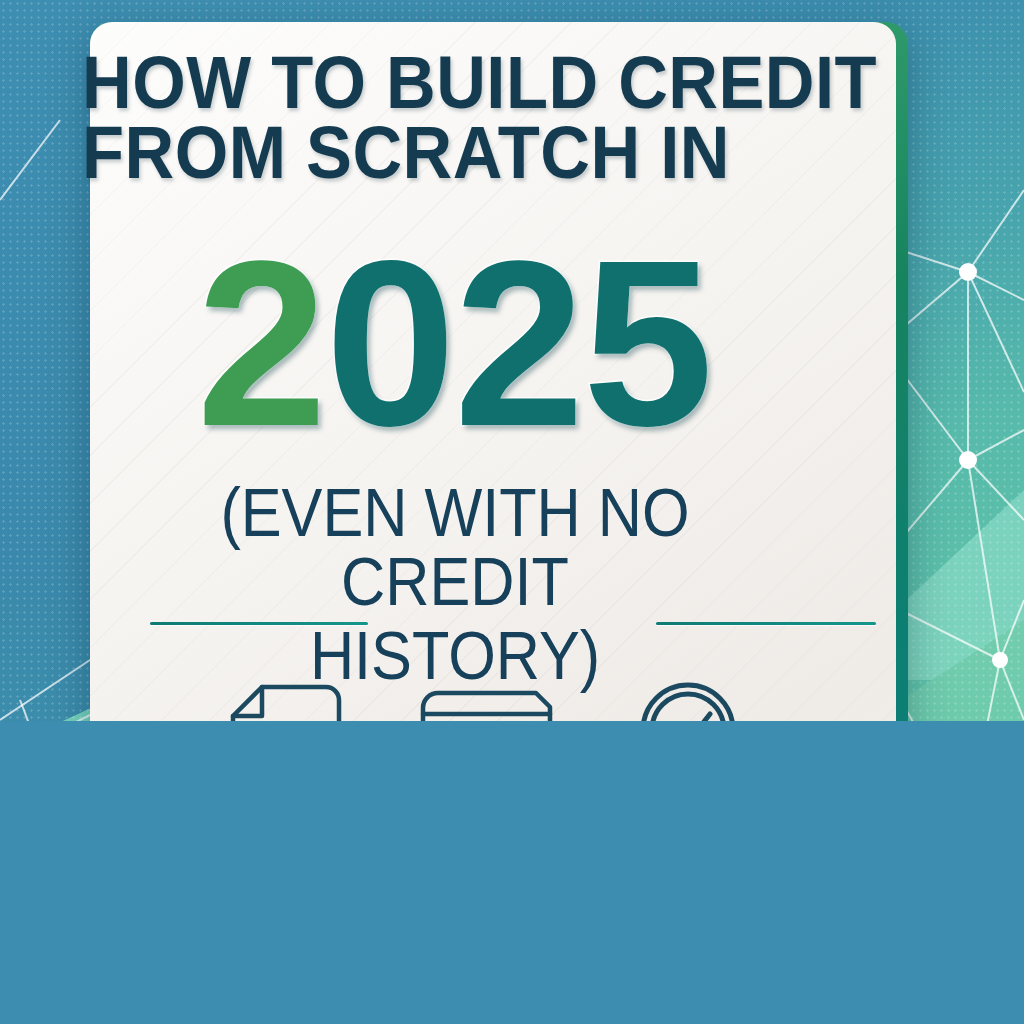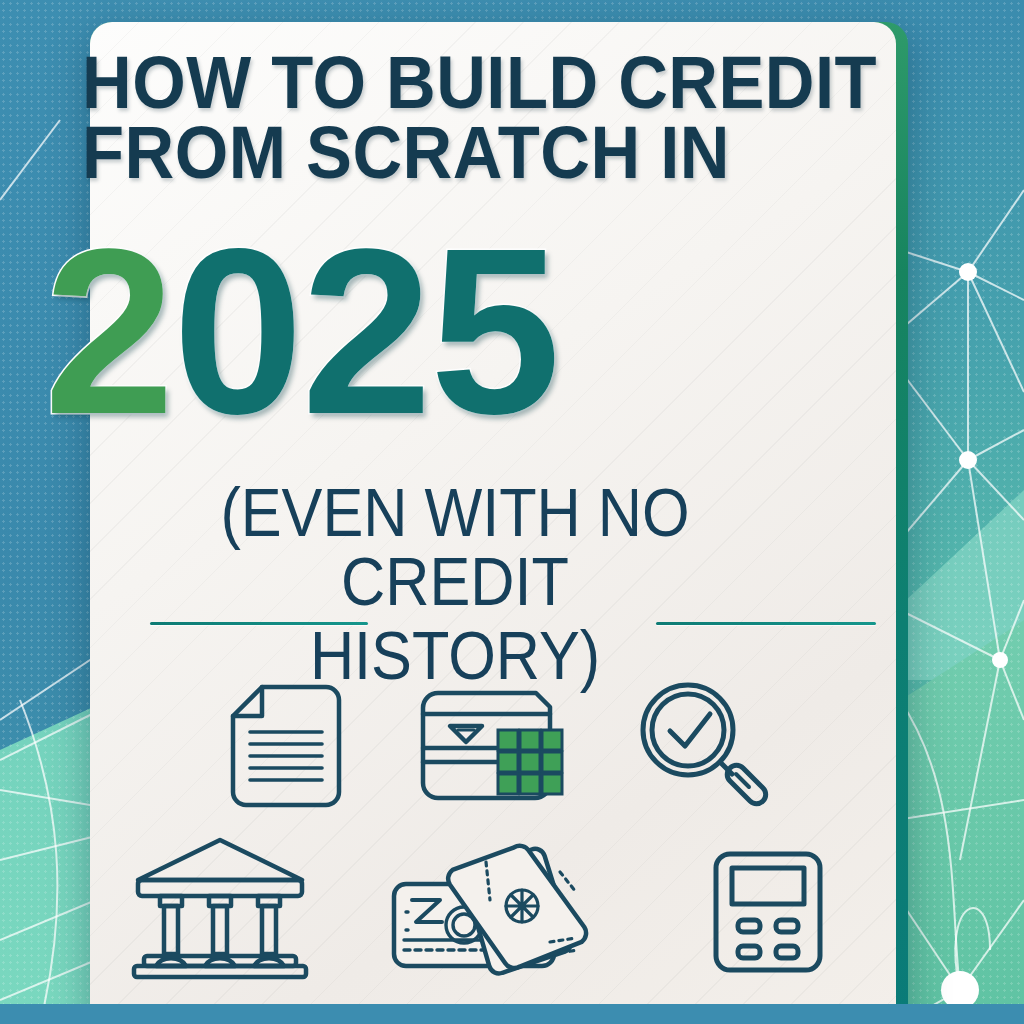--- a/index.html
+++ b/index.html
@@ -1,21 +1,21 @@
 <!DOCTYPE html>
 <html><head>
 <meta charset="utf-8">
 <style>
   html,body{margin:0;padding:0;}
   body{
     width:1024px;height:1024px;overflow:hidden;
     font-family:"Liberation Sans", sans-serif;
     background:#3c8db0;
   }
-  #poster{position:relative;width:1024px;height:1004px;overflow:hidden;}
+  #poster{position:relative;width:1024px;height:721px;overflow:hidden;}
 
   
   .bg-base{
     position:absolute;inset:0;
     background:
       linear-gradient(160deg,#3f90b2 0%,#3b8cae 28%,#47a3ad 52%,#56b9ab 70%,#63c7a8 100%);
   }
   .bg-blue-left{
     position:absolute;left:0;top:0;width:120px;height:1024px;
     background:linear-gradient(180deg,#3d8eb1 0%,#3a89ac 55%,#3f93ab 100%);
@@ -74,22 +74,22 @@
     color:#153b50;
     text-transform:uppercase;
     transform:scaleX(.93);
     transform-origin:left top;
     text-shadow:2px 3px 4px rgba(20,45,60,.22);
     white-space:pre-line;
   }
 
   
   .year{
-    position:absolute;left:44px;top:214px;width:820px;
-    text-align:left;
+    position:absolute;left:44px;top:226px;width:820px;
+    text-align:center;
     font-family:"Liberation Sans Narrow","Liberation Sans",sans-serif;
     font-weight:700;
     font-size:235px;
     line-height:1;
     letter-spacing:-2px;
     white-space:nowrap;
   }
   .year span{
     display:inline-block;
     -webkit-text-stroke:3px #ffffff;

